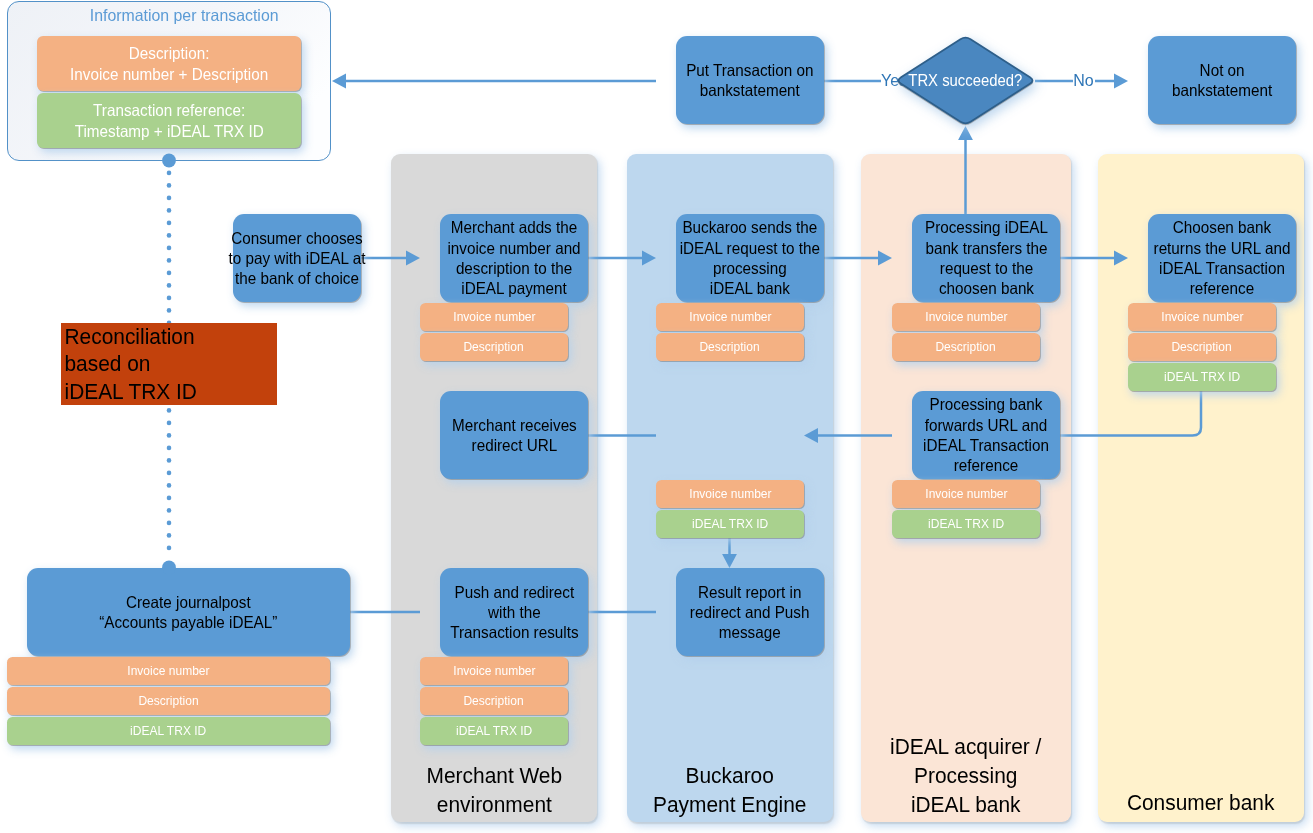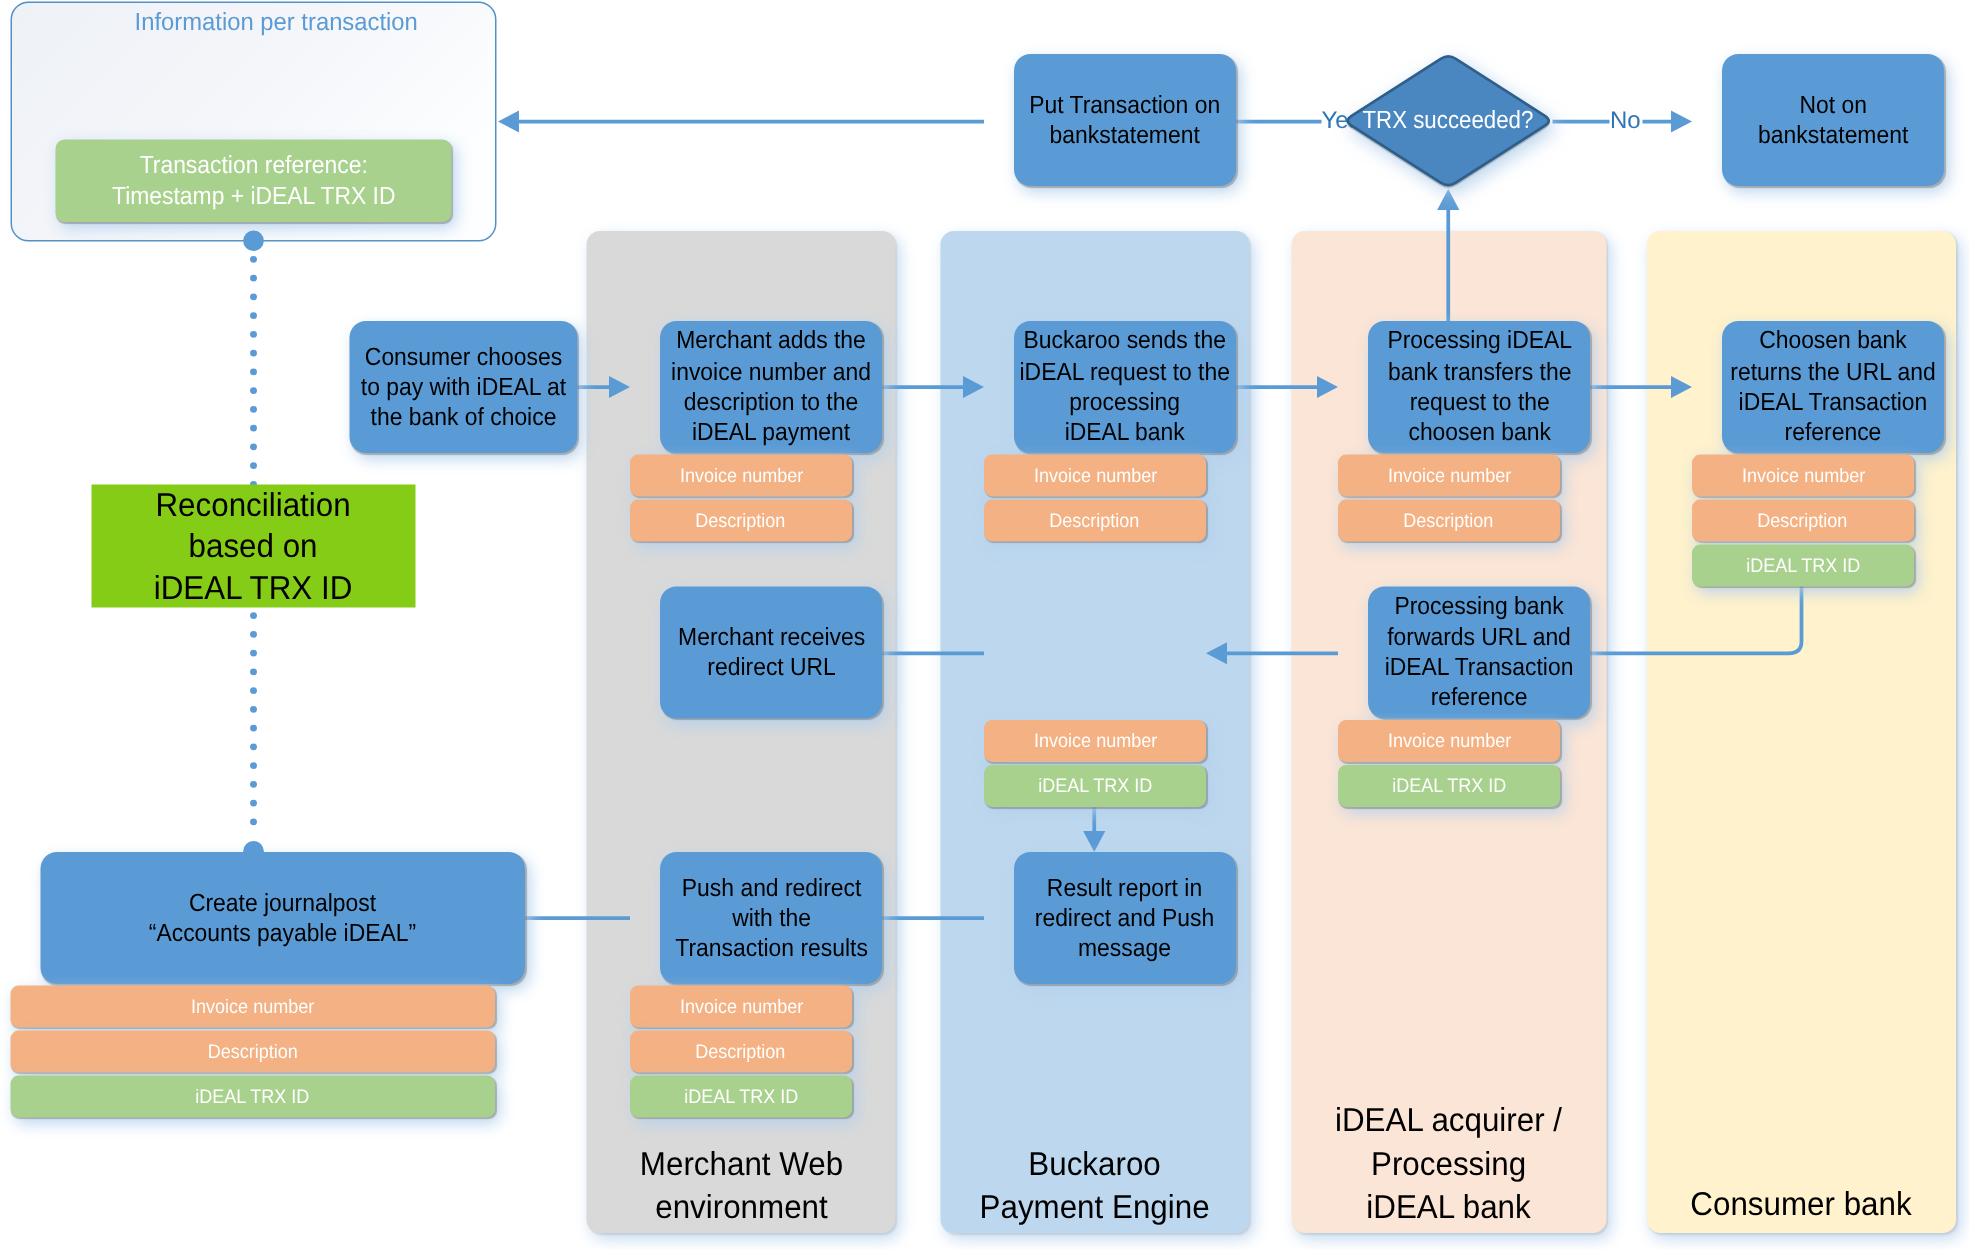--- a/index.html
+++ b/index.html
@@ -22,22 +22,22 @@
        display:flex;align-items:center;justify-content:center;text-align:center;font-size:13px;}
   .tag.orange{background:#F4B183;}
   .tag.green{background:#A9D18E;}
   .node,.tag{box-shadow:0.9px 1px 0.6px rgba(95,88,78,0.38), 3px 4px 10px rgba(180,208,236,0.9);}
   .lane{box-shadow:1px 1.2px 1.2px rgba(120,115,108,0.18), 3px 4px 10px rgba(186,212,238,0.85);}
 
   .panel{position:absolute;border:1.6px solid #5291C8;border-radius:12px;
          background:linear-gradient(135deg,#eef1f6 0%,#f4f6fa 45%,#fdfeff 85%);box-sizing:border-box;}
   .panel-title{position:absolute;text-align:center;color:#5B9BD5;font-size:16.5px;line-height:20px;}
 
-  .recon{position:absolute;text-align:center;color:#000000;font-size:22px;line-height:27.4px;
-         white-space:pre;background:#84cc16;}
+  .recon{position:absolute;color:#000000;font-size:22px;line-height:27.4px;
+         white-space:pre;background:#c2410c;}
   .elabel{position:absolute;color:#2E75B6;font-size:16px;background:#ffffff;
           display:flex;align-items:center;justify-content:center;text-align:center;}
 
   .dtx{transform:scaleX(0.90) !important;}
   .ttx{transform:scaleX(0.962) !important;}
   .ntx{display:inline-block;transform:scaleX(0.925);transform-origin:center center;white-space:pre;text-align:center;}
   svg.edges,svg.deco{position:absolute;left:0;top:0;width:1313px;height:833px;pointer-events:none;}
 </style>
 </head>
 <body>
@@ -88,21 +88,21 @@
   <div class="elabel" style="left:881px;top:71px;width:26px;height:20px;">Yes</div>
   <div class="elabel" style="left:1072.5px;top:71px;width:22px;height:20px;">No</div>
   <div class="node" style="left:656px;top:36px;width:148px;height:88px;">
       <span class="ntx">Put Transaction on
 bankstatement</span>
     </div>
   <div class="node" style="left:1128px;top:36px;width:148px;height:88px;">
       <span class="ntx">Not on
 bankstatement</span>
     </div>
-  <div class="node" style="left:213px;top:214px;width:152px;height:88px;align-items:center;">
+  <div class="node" style="left:213px;top:214px;width:128px;height:88px;align-items:center;">
       <span class="ntx">Consumer chooses
 to pay with iDEAL at
 the bank of choice</span>
     </div>
   <div class="node" style="left:420px;top:214px;width:148px;height:88px;">
       <span class="ntx">Merchant adds the
 invoice number and
 description to the
 iDEAL payment</span>
     </div>
@@ -208,20 +208,24 @@
   <div style="position:absolute;left:895px;top:35px;width:141px;height:91px;">
     <svg width="141" height="91" viewBox="0 0 141 91" style="position:absolute;left:0;top:0;overflow:visible;filter:drop-shadow(0.9px 1px 0.5px rgba(95,88,78,0.38)) drop-shadow(3px 4px 6px rgba(180,208,236,0.9));">
       <path d="M 65.45 4.24 Q 70.50 1.00 75.55 4.24 L 134.95 42.26 Q 140.00 45.50 134.95 48.74 L 75.55 86.76 Q 70.50 90.00 65.45 86.76 L 6.05 48.74 Q 1.00 45.50 6.05 42.26 Z" fill="#4A87C0" stroke="#2E5F8A" stroke-width="1.8" stroke-linejoin="round"></path>
     </svg>
     <div style="position:absolute;left:0;top:0;width:100%;height:100%;display:flex;align-items:center;justify-content:center;color:#ffffff;font-size:16.5px;line-height:20.3px;">
         <span class="ntx dtx">TRX succeeded?</span>
       </div>
   </div>
   <div class="panel" style="left:7px;top:1px;width:324px;height:160px;"></div>
   <div class="panel-title" style="left:7px;top:5px;width:324px;padding-left:15px;"><span class="ntx ttx">Information per transaction</span></div>
+  <div class="tag orange" style="left:37px;top:36px;width:264px;height:55px;font-size:16.5px;line-height:21px;border-radius:6px;">
+      <span class="ntx">Description:
+Invoice number + Description</span>
+    </div>
   <div class="tag green" style="left:37px;top:93px;width:264px;height:55px;font-size:16.5px;line-height:21px;border-radius:6px;">
       <span class="ntx">Transaction reference:
 Timestamp + iDEAL TRX ID</span>
     </div>
   <svg class="deco">
     <circle cx="169" cy="160.5" r="6.9" fill="#5B9BD5"></circle>
     <circle cx="169" cy="567.5" r="6.9" fill="#5B9BD5"></circle>
     <g>
         <circle cx="169" cy="172.9" r="2.3" fill="#5B9BD5"></circle>
         <circle cx="169" cy="185.4" r="2.3" fill="#5B9BD5"></circle>

